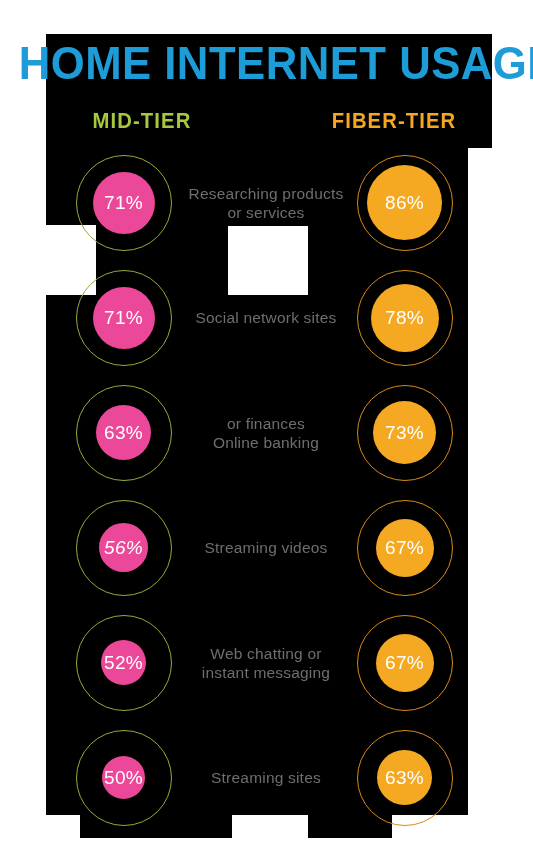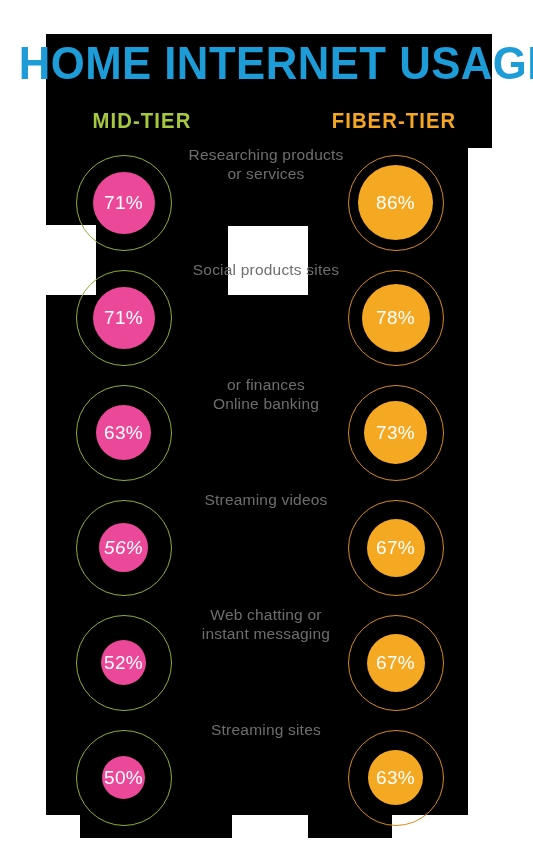--- a/index.html
+++ b/index.html
@@ -100,21 +100,21 @@
     height: 115px;
   }
 
   .cell {
     position: absolute;
     top: 0;
     width: 115px;
     height: 115px;
   }
   .cell.left  { left: 66px; }
-  .cell.right { left: 338px; text-align: center; }
+  .cell.right { left: 347px; text-align: center; }
 
   .ring-wrap {
     position: absolute;
     left: 50%;
     top: 50%;
     width: 96px;
     height: 96px;
     margin-left: -48px;
     margin-top: -48px;
     border-radius: 50%;
@@ -141,20 +141,21 @@
   }
   .cell.right .bubble { background: #f5a923; }
 
   .label {
     position: absolute;
     left: 176px;
     width: 180px;
     top: 0;
     height: 115px;
     display: flex;
+    align-items: center;
     justify-content: center;
     text-align: center;
     color: #6e6e6e;
     font-family: "Liberation Sans Narrow", "Liberation Sans", sans-serif;
     font-size: 15.5px;
     line-height: 19px;
     letter-spacing: 0.2px;
   }
   .label span { display: block; }
 </style>
@@ -202,21 +203,21 @@
             <div class="bubble" style="width: 75px; height: 75px; margin-left: -37.5px; margin-top: -37.5px;">86%</div>
           </div>
         </div>
         <div class="row" style="top: 260px;">
           <div class="cell left">
             <div class="ring-wrap"></div>
             <div class="bubble" style="width: 62px; height: 62px; margin-left: -31px; margin-top: -31px;">71%</div>
           </div>
           <div class="label">
             <div>
-              <span>Social products sites</span>
+              <span>Social network sites</span>
             </div>
           </div>
           <div class="cell right">
             <div class="ring-wrap"></div>
             <div class="bubble" style="width: 68px; height: 68px; margin-left: -34px; margin-top: -34px;">78%</div>
           </div>
         </div>
         <div class="row" style="top: 375px;">
           <div class="cell left">
             <div class="ring-wrap"></div>

